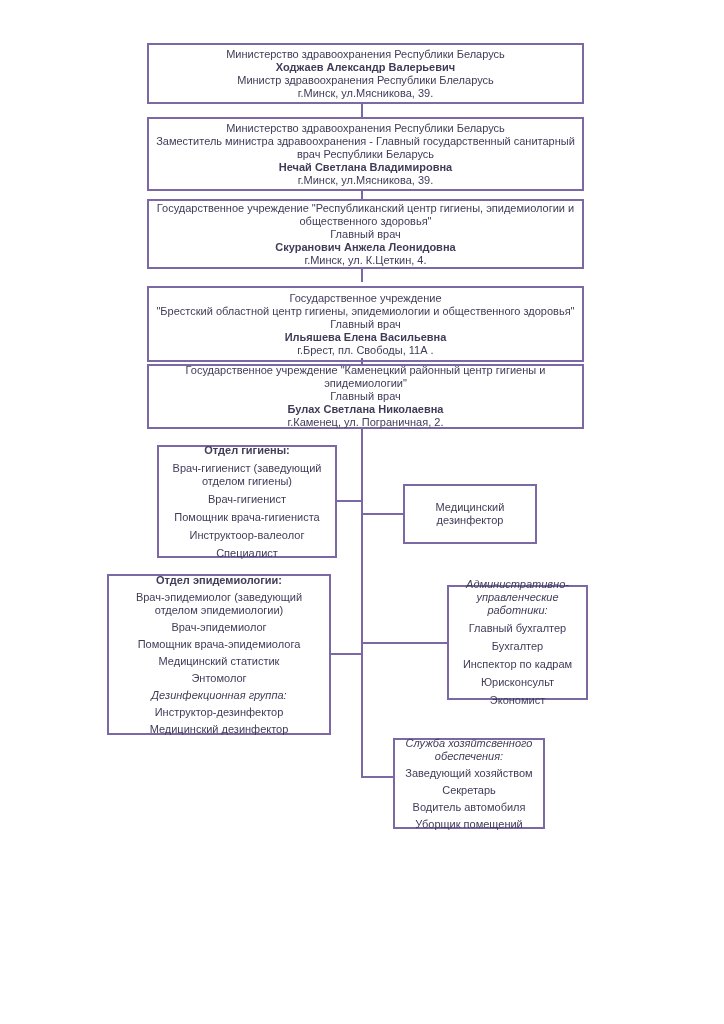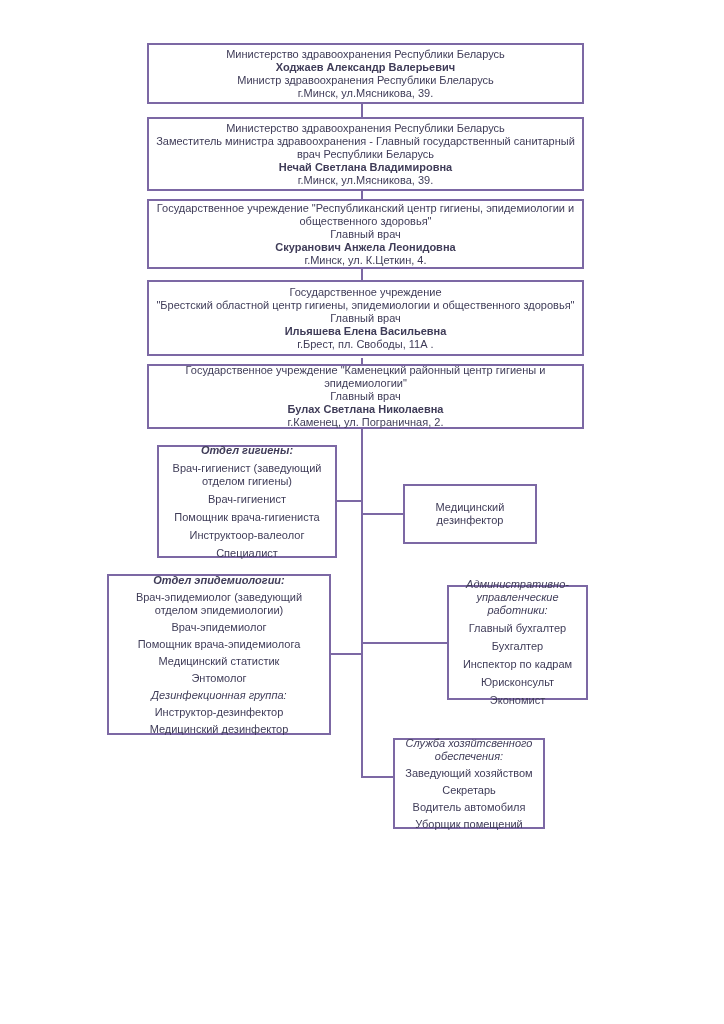--- a/index.html
+++ b/index.html
@@ -14,21 +14,21 @@
     text-align:center;padding:2px 6px;
   }
   .row{line-height:13px;}
   .chain{left:147px;width:437px;}
   .chain .box-inner{display:flex;flex-direction:column;gap:0;width:100%;}
   .dept .box-inner{display:flex;flex-direction:column;gap:5px;width:100%;}
   .tight .box-inner{gap:4px;}
   .box-inner{display:flex;flex-direction:column;}
   .bold{font-weight:bold;}
   .italic{font-style:italic;}
-  .bold-italic{font-weight:bold;font-style:italic;}
+  .bold-italic{font-weight:bold;}
   .vline,.hline{position:absolute;background:#7c68a4;}
   .vline{width:2px;}
   .hline{height:2px;}
 </style>
 </head>
 <body>
 
 <div id="canvas">
 
   <div class="box chain" style="top:43px;height:61px;">
@@ -51,21 +51,21 @@
 
   <div class="box chain" style="top:199px;height:70px;">
     <div class="box-inner">
       <div class="row">Государственное учреждение "Республиканский  центр гигиены, эпидемиологии и общественного здоровья"</div>
       <div class="row">Главный врач</div>
       <div class="row bold">Скуранович Анжела Леонидовна</div>
       <div class="row">г.Минск, ул. К.Цеткин, 4.</div>
     </div>
   </div>
 
-  <div class="box chain" style="top:280px;height:76px;">
+  <div class="box chain" style="top:286px;height:76px;">
     <div class="box-inner">
       <div class="row">Государственное учреждение</div>
       <div class="row">"Брестский областной центр гигиены, эпидемиологии и общественного здоровья"</div>
       <div class="row">Главный врач</div>
       <div class="row bold">Ильяшева Елена Васильевна</div>
       <div class="row">г.Брест, пл. Свободы, 11А .</div>
     </div>
   </div>
 
   <div class="box chain" style="top:364px;height:65px;">

